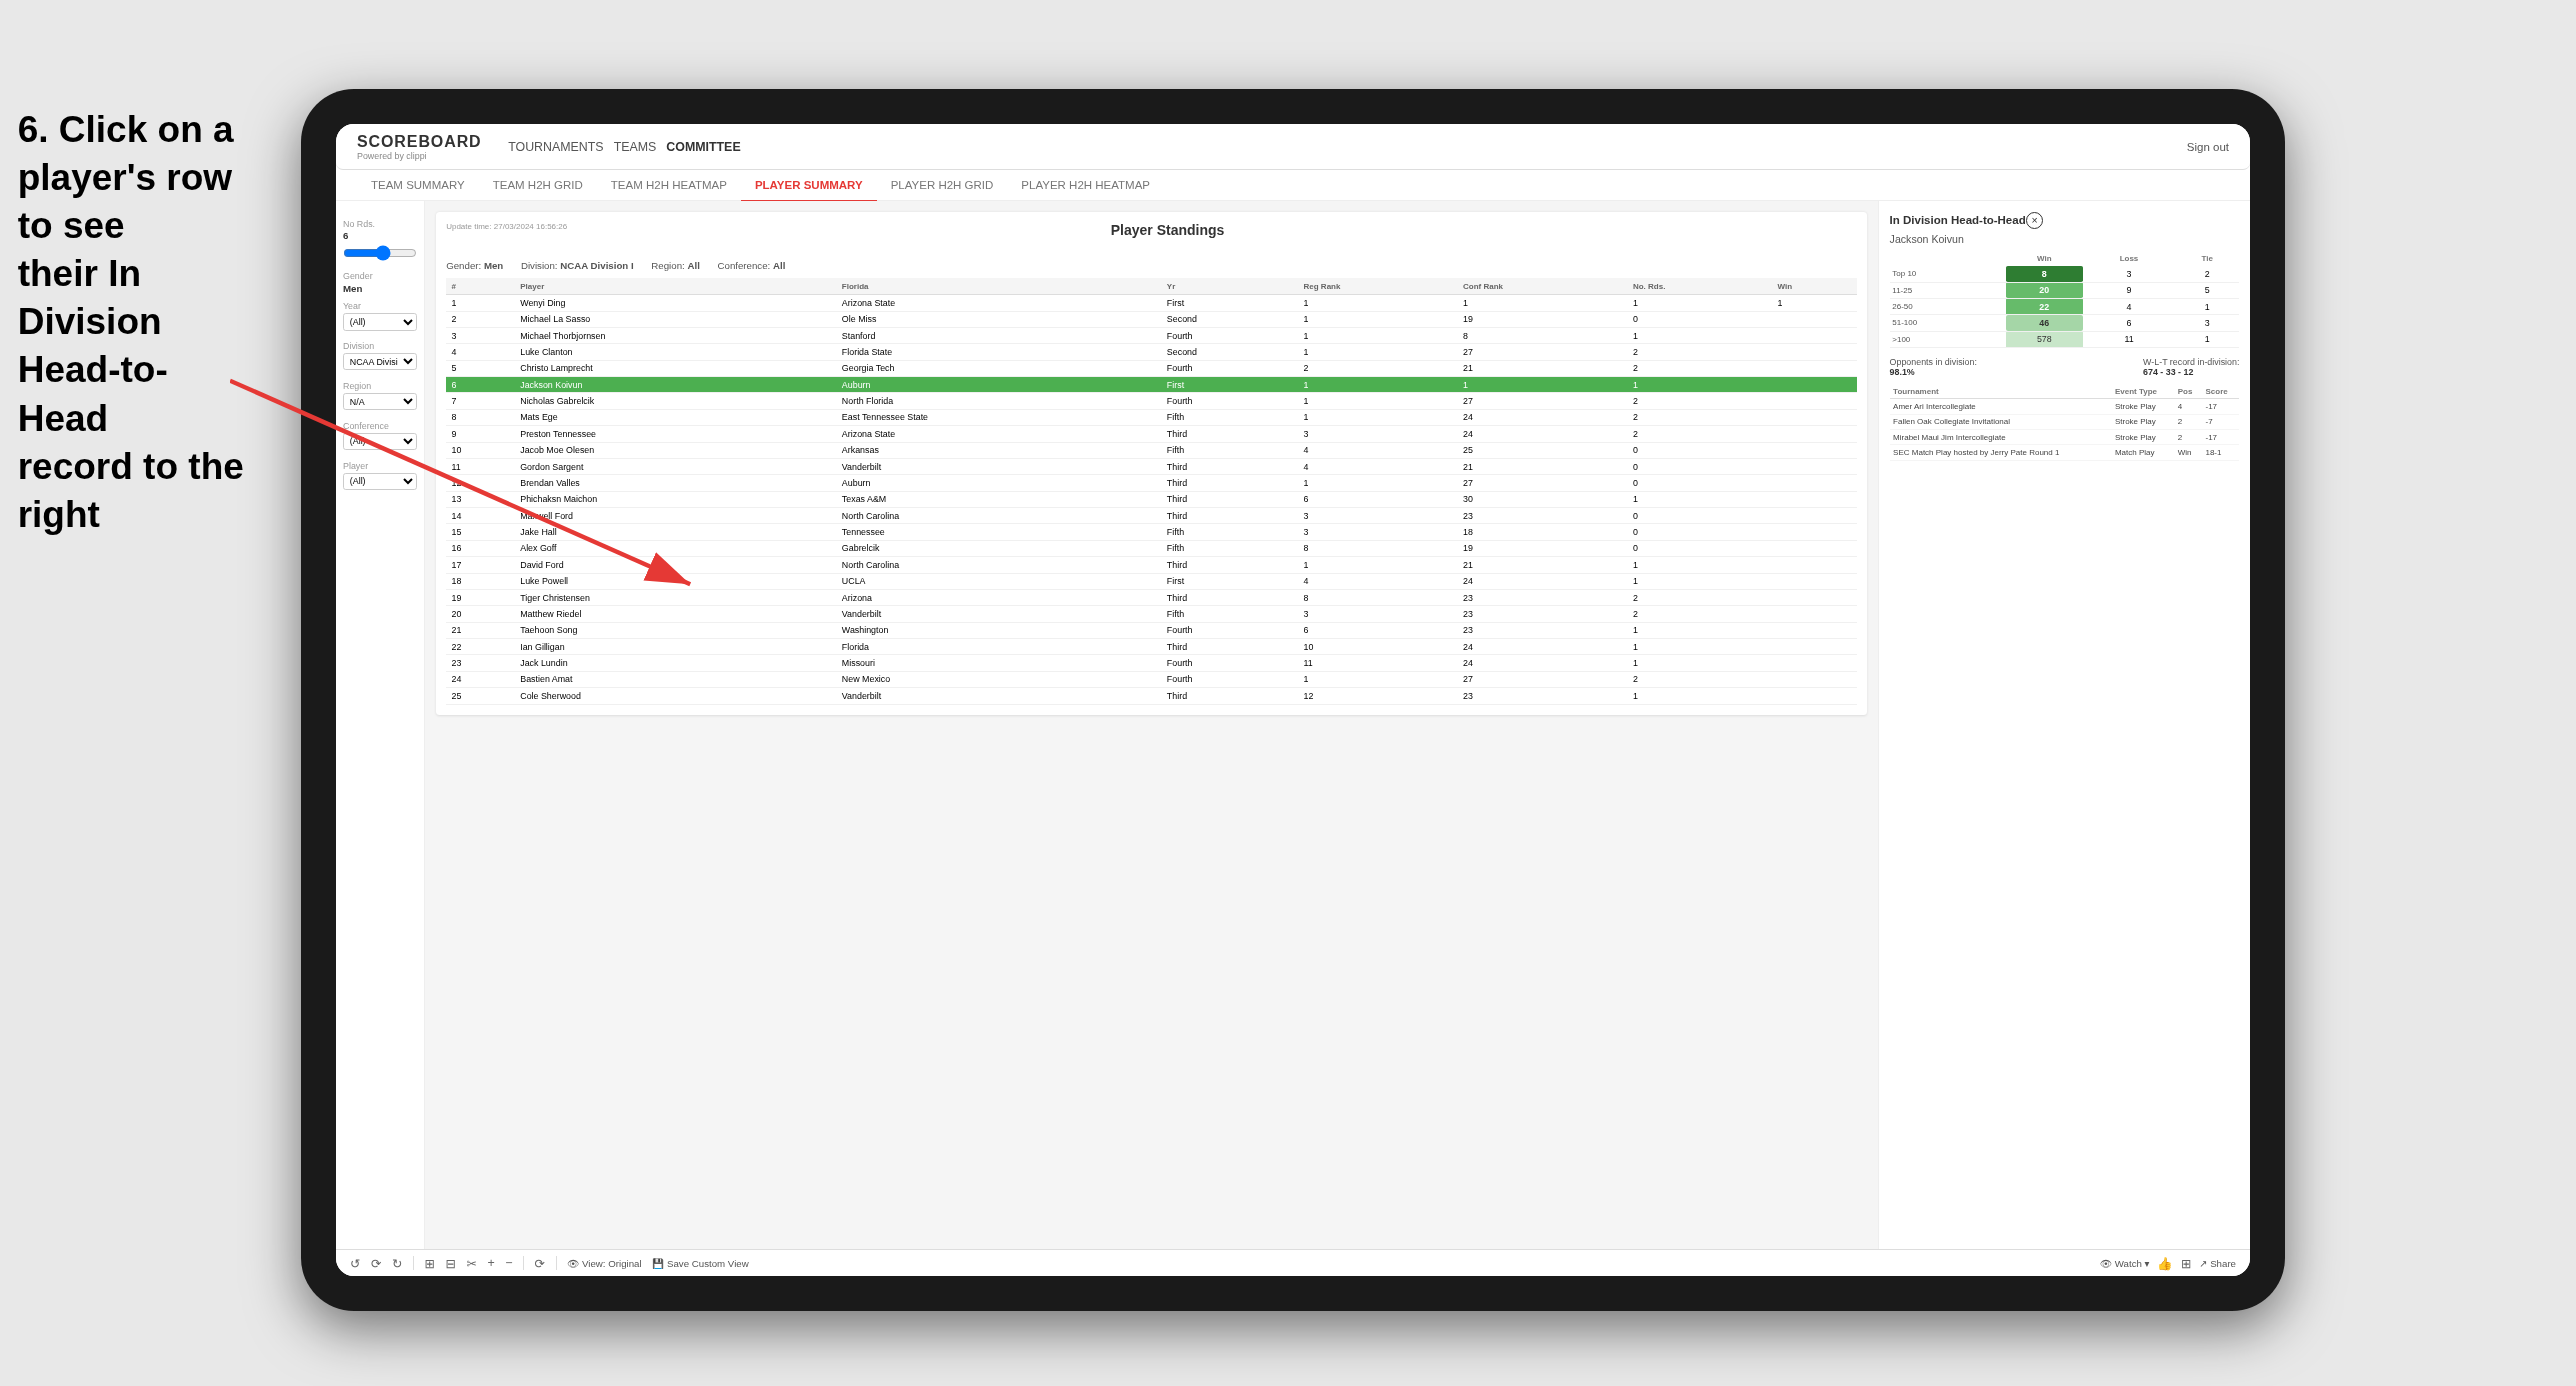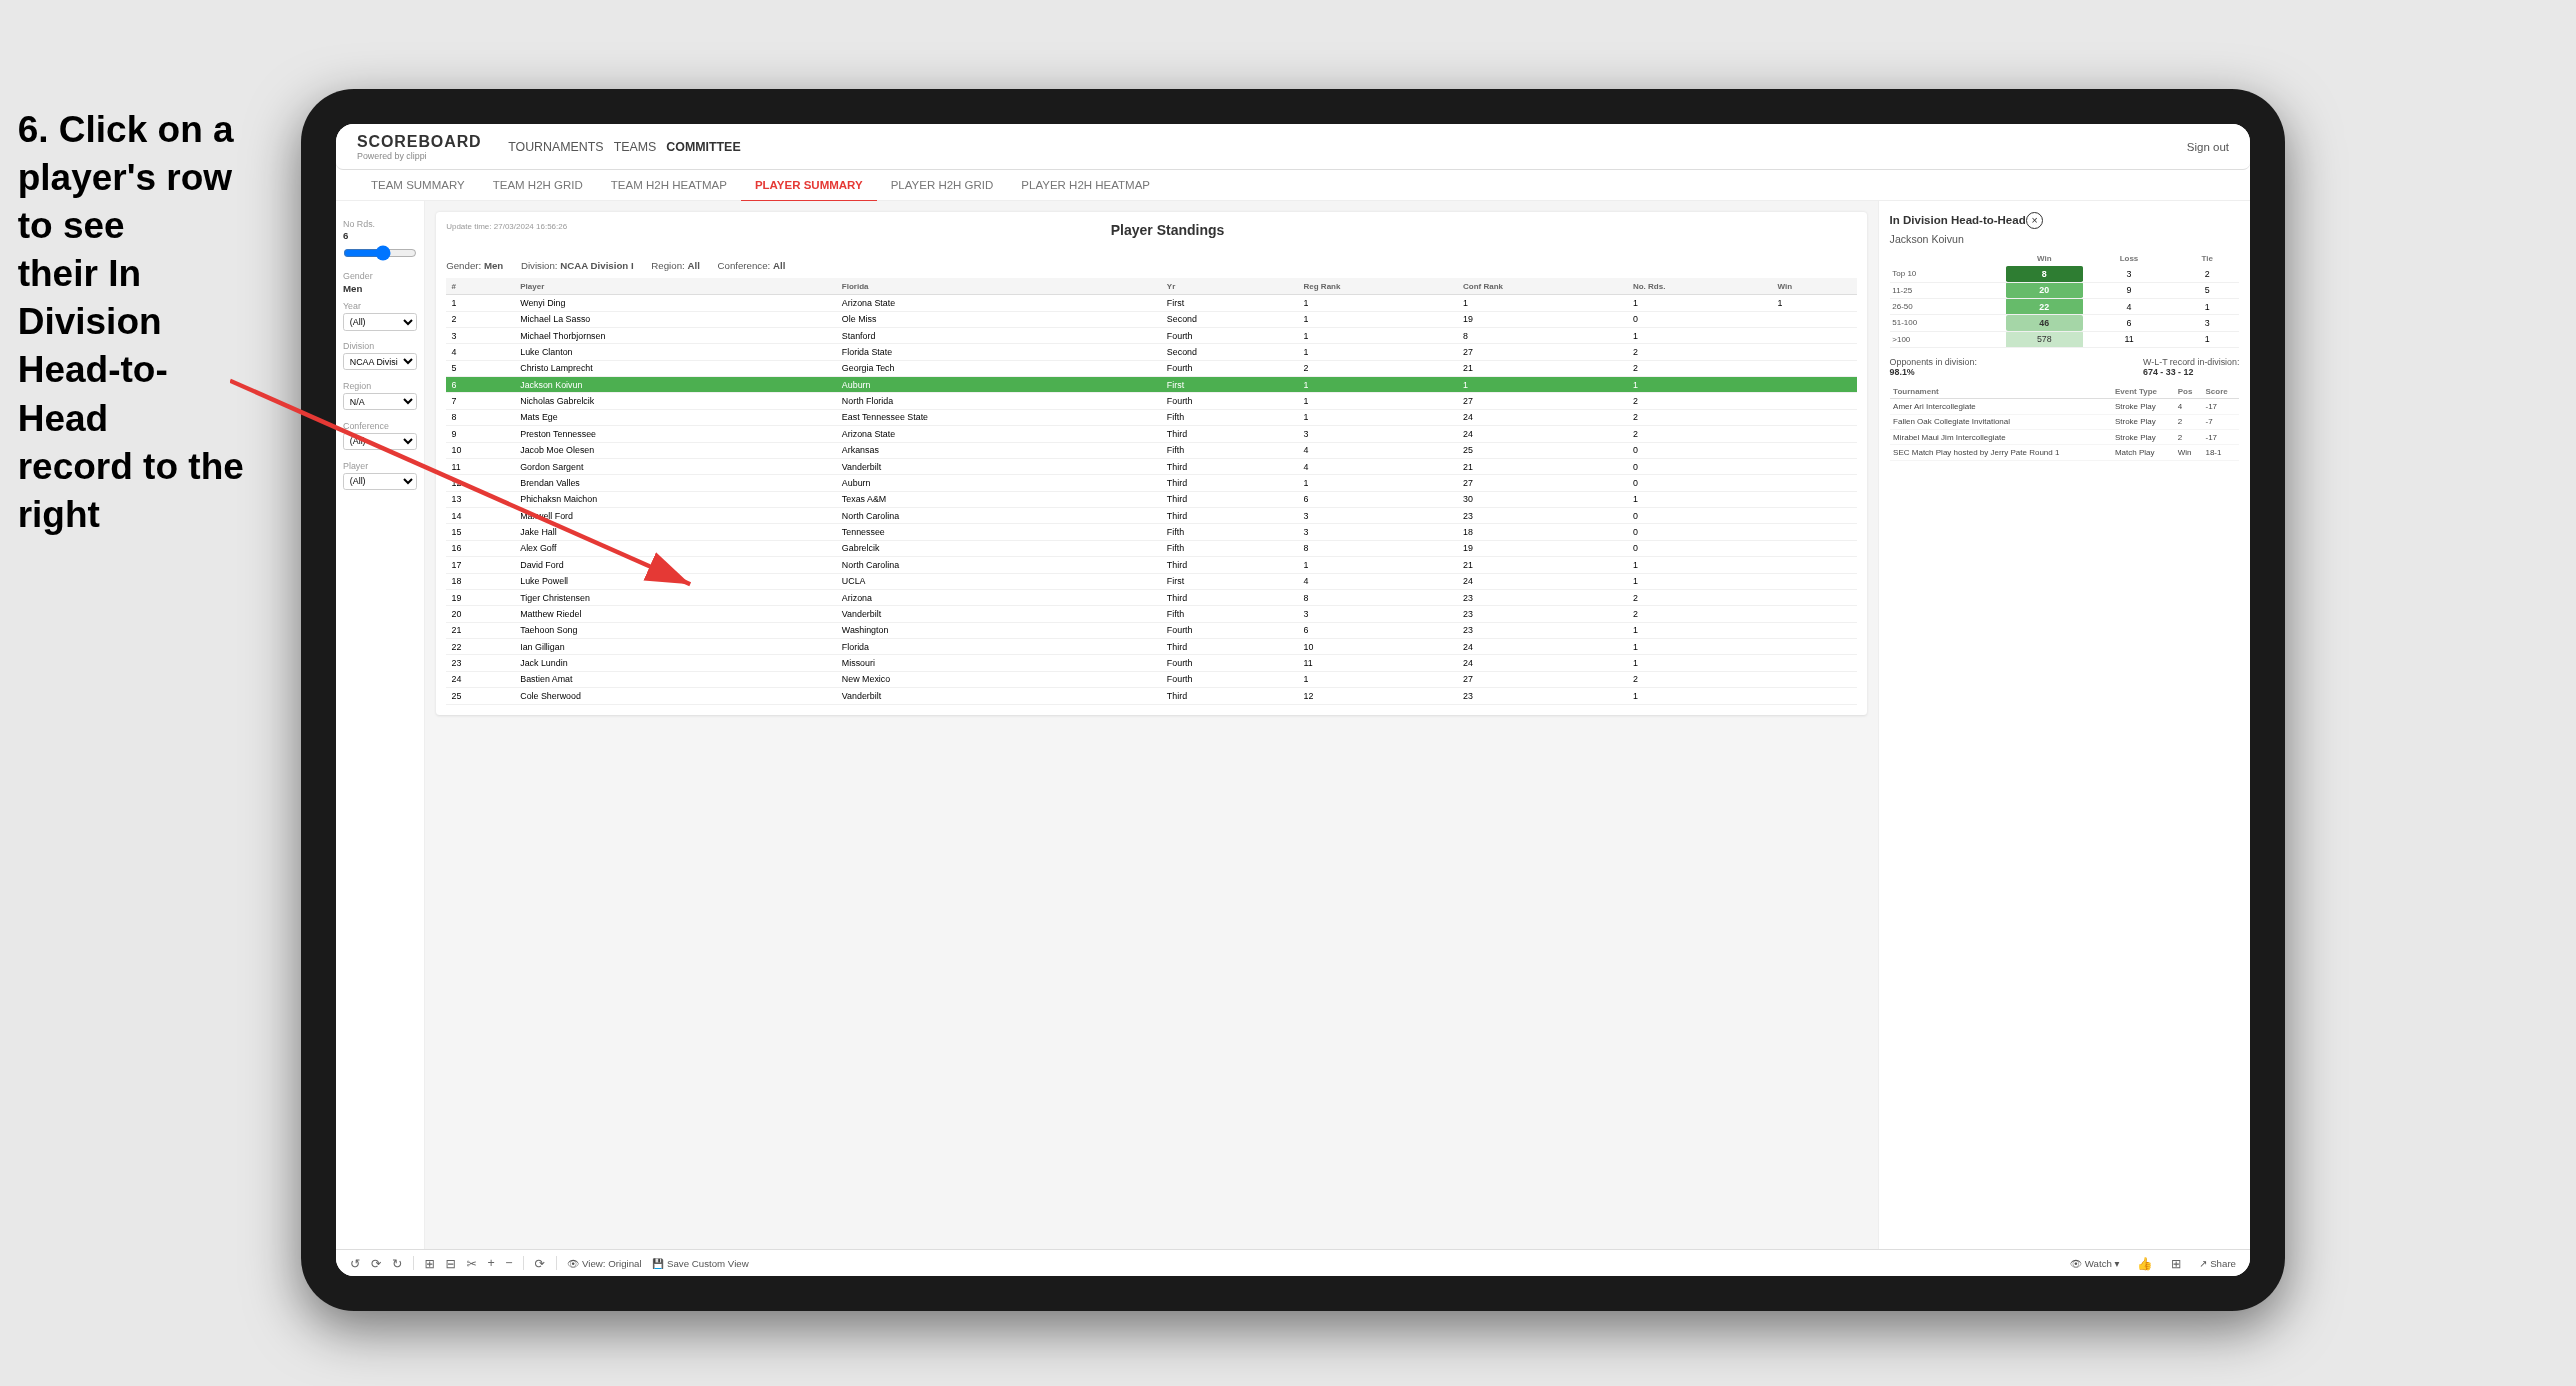--- a/index.html
+++ b/index.html
@@ -381,21 +381,21 @@
 
     .toolbar-text {
       color: #555;
       cursor: pointer;
       font-size: 9.7px;
     }
 
     .toolbar-right {
       margin-left: auto;
       display: flex;
-      gap: 18px;
+      gap: 8px;
       align-items: center;
     }
 
     
     .arrow-svg {
       position: absolute;
       left: 230px;
       top: 354px;
       width: 531px;
       height: 310px;

